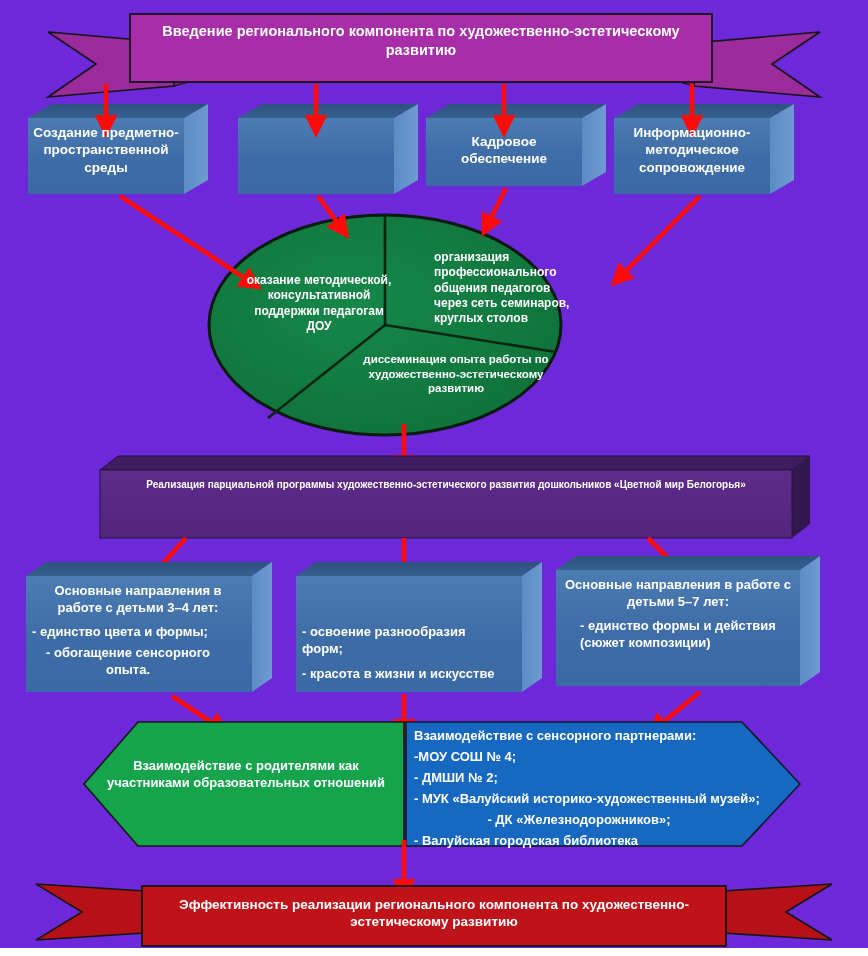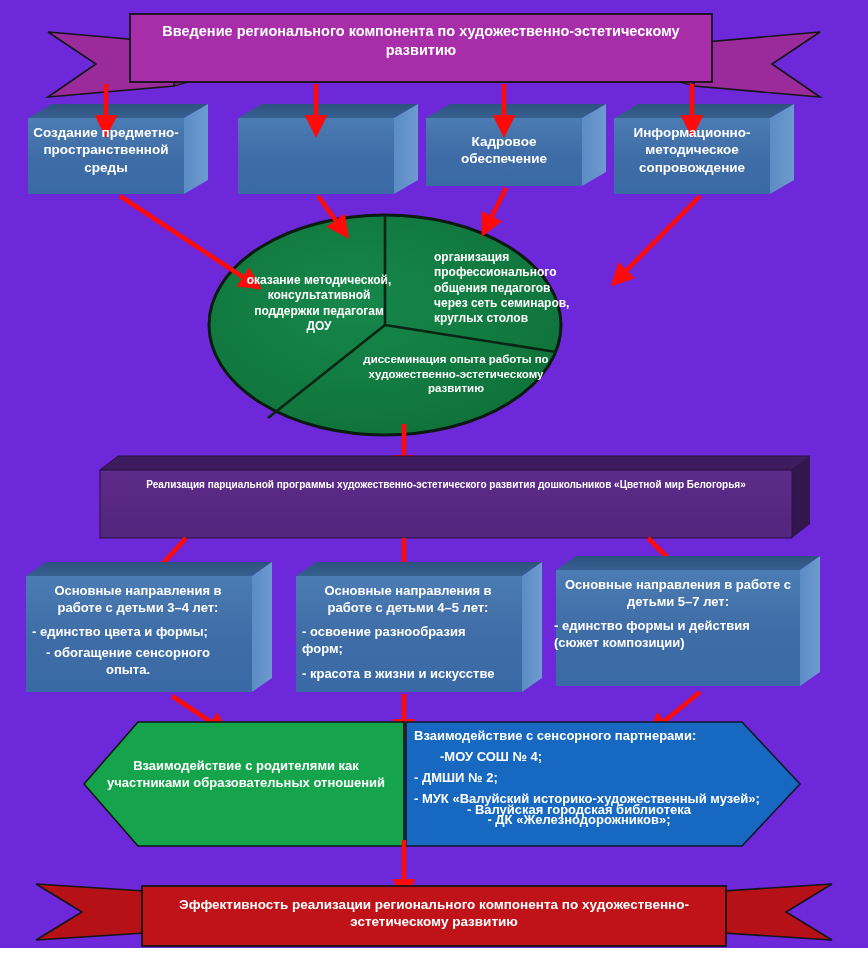--- a/index.html
+++ b/index.html
@@ -221,36 +221,35 @@
   <div class="hit" style="left:288px;top:350px;width:250px;height:76px;"></div>
 
   <div class="lbl t-purple" style="left:116px;top:479px;width:660px;">Реализация парциальной программы художественно-эстетического развития дошкольников «Цветной мир Белогорья»</div>
   <div class="hit" style="left:100px;top:456px;width:710px;height:82px;"></div>
 
   <div class="lbl t-dir" style="left:32px;top:583px;width:212px;">Основные направления в работе с детьми 3–4 лет:</div>
   <div class="lbl t-dir left" style="left:32px;top:624px;width:216px;">- единство цвета и формы;</div>
   <div class="lbl t-dir left" style="left:28px;top:645px;width:200px;text-align:center;">- обогащение сенсорного опыта.</div>
   <div class="hit" style="left:26px;top:562px;width:246px;height:130px;"></div>
 
-  <div class="lbl t-dir" style="left:302px;top:583px;width:212px;">Основные направления в работе с детьми 4–5 лет:</div>
   <div class="lbl t-dir left" style="left:302px;top:624px;width:206px;">- освоение разнообразия форм;</div>
   <div class="lbl t-dir left" style="left:302px;top:666px;width:216px;">- красота в жизни и искусстве</div>
   <div class="hit" style="left:296px;top:562px;width:246px;height:130px;"></div>
 
   <div class="lbl t-dir" style="left:562px;top:577px;width:232px;">Основные направления в работе с детьми 5–7 лет:</div>
-  <div class="lbl t-dir left" style="left:554px;top:618px;width:236px;">- единство формы и действия (сюжет композиции)</div>
+  <div class="lbl t-dir left" style="left:580px;top:618px;width:236px;">- единство формы и действия (сюжет композиции)</div>
   <div class="hit" style="left:556px;top:556px;width:264px;height:130px;"></div>
 
   <div class="lbl t-green" style="left:100px;top:758px;width:292px;">Взаимодействие с родителями как участниками образовательных отношений</div>
   <div class="hit" style="left:84px;top:722px;width:320px;height:124px;"></div>
 
   <div class="lbl t-blue left" style="left:414px;top:728px;width:330px;">Взаимодействие с сенсорного партнерами:</div>
-  <div class="lbl t-blue left" style="left:414px;top:749px;width:330px;margin-left:26px;">-МОУ СОШ № 4;</div>
+  <div class="lbl t-blue left" style="left:414px;top:749px;width:330px;">-МОУ СОШ № 4;</div>
   <div class="lbl t-blue left" style="left:414px;top:770px;width:330px;">- ДМШИ № 2;</div>
   <div class="lbl t-blue left" style="left:414px;top:791px;width:360px;">- МУК «Валуйский историко-художественный музей»;</div>
   <div class="lbl t-blue left" style="left:414px;top:812px;width:330px;text-align:center;">- ДК «Железнодорожников»;</div>
-  <div class="lbl t-blue left" style="left:414px;top:802px;width:330px;text-align:center;">- Валуйская городская библиотека</div>
+  <div class="lbl t-blue left" style="left:414px;top:833px;width:330px;">- Валуйская городская библиотека</div>
   <div class="hit" style="left:406px;top:722px;width:394px;height:124px;"></div>
 
   <div class="lbl t-red" style="left:152px;top:896px;width:564px;">Эффективность реализации регионального компонента по художественно-эстетическому развитию</div>
   <div class="hit" style="left:142px;top:886px;width:584px;height:60px;"></div>
 
 </div>
 
 </body></html>

